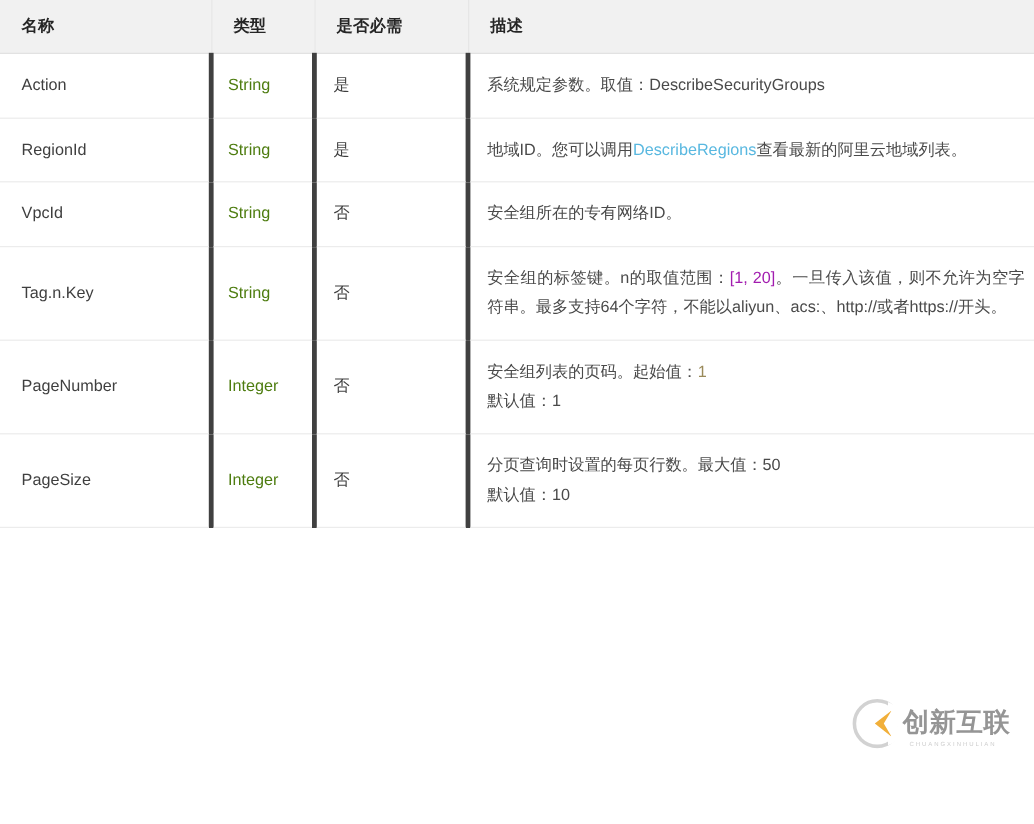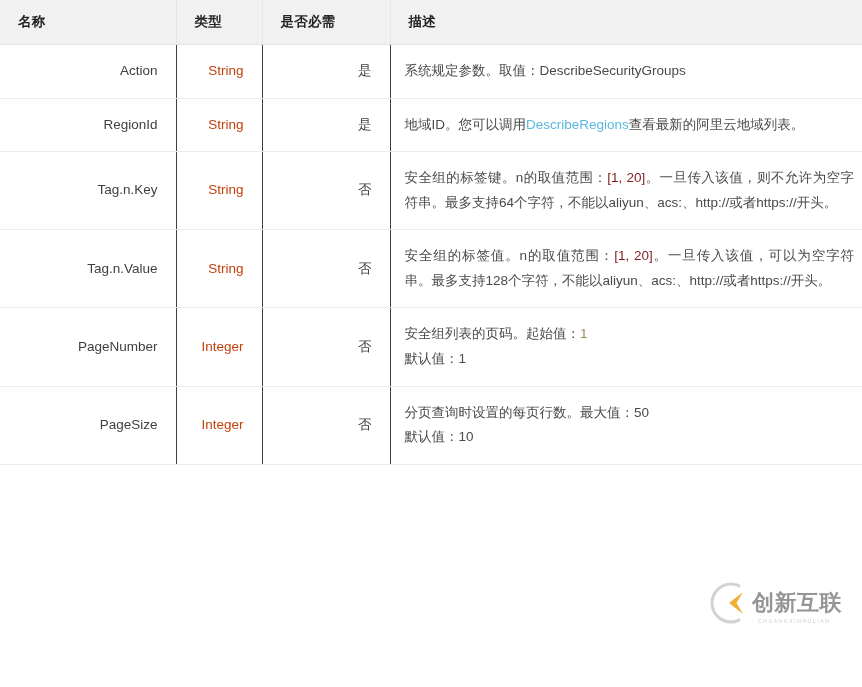--- a/index.html
+++ b/index.html
@@ -46,35 +46,34 @@
     color: #262626;
     padding: 13px 0 13px 18px;
     height: 17px;
     vertical-align: middle;
     letter-spacing: 0.2px;
   }
   thead th:last-child { border-right: none; }
 
   tbody td {
     border-bottom: 1px solid #ececec;
-    border-right: 1px solid #404040;
+    border-right: 4px solid #404040;
     vertical-align: middle;
     padding: 14px 18px 14px 18px;
     color: #4a4a4a;
     font-size: 13.5px;
     line-height: 1.52;
-    text-align: right;
   }
   tbody td:last-child { border-right: none; }
 
   tbody td.cell-name {
     color: #3f3f3f;
   }
   tbody td.cell-type {
-    color: #c2410c;
+    color: #4d7c0f;
     padding-left: 12px;
   }
   tbody td.cell-req {
     color: #3f3f3f;
     padding-left: 14px;
   }
   tbody td.cell-desc {
     color: #4a4a4a;
     padding-left: 14px;
     padding-right: 8px;
@@ -83,21 +82,21 @@
   }
 
   .desc-line { margin: 0; }
   .desc-line + .desc-line { }
 
   a.inline-link {
     color: #59b8e0;
     text-decoration: none;
     margin-top: 20px;
   }
-  .num-accent { color: #7f1d1d; margin-top: 40px; }
+  .num-accent { color: #a21caf; margin-top: 40px; }
   .val-accent { color: #9a8a5a; }
 
   
   .watermark {
     position: absolute;
     right: 16px;
     bottom: 14px;
     width: 136px;
     height: 46px;
     display: flex;
@@ -165,39 +164,39 @@
 
       <tr>
         <td class="cell-name">RegionId</td>
         <td class="cell-type">String</td>
         <td class="cell-req">是</td>
         <td class="cell-desc">
           <div class="desc-line"><span>地域ID。您可以调用</span><a class="inline-link" href="#">DescribeRegions</a><span>查看最新的阿里云地域列表。</span></div>
         </td>
       </tr>
 
+      <tr>
+        <td class="cell-name">VpcId</td>
+        <td class="cell-type">String</td>
+        <td class="cell-req">否</td>
+        <td class="cell-desc">
+          <div class="desc-line">安全组所在的专有网络ID。</div>
+        </td>
+      </tr>
 
 
       <tr>
         <td class="cell-name">Tag.n.Key</td>
         <td class="cell-type">String</td>
         <td class="cell-req">否</td>
         <td class="cell-desc">
           <div class="desc-line"><span>安全组的标签键。n的取值范围：</span><span class="num-accent">[1, 20]</span><span>。一旦传入该值，则不允许为空字符串。最多支持64个字符，不能以aliyun、acs:、http://或者https://开头。</span></div>
         </td>
       </tr>
 
-      <tr>
-        <td class="cell-name">Tag.n.Value</td>
-        <td class="cell-type">String</td>
-        <td class="cell-req">否</td>
-        <td class="cell-desc">
-          <div class="desc-line"><span>安全组的标签值。n的取值范围：</span><span class="num-accent">[1, 20]</span><span>。一旦传入该值，可以为空字符串。最多支持128个字符，不能以aliyun、acs:、http://或者https://开头。</span></div>
-        </td>
-      </tr>
 
       <tr>
         <td class="cell-name">PageNumber</td>
         <td class="cell-type">Integer</td>
         <td class="cell-req">否</td>
         <td class="cell-desc">
           <div class="desc-line"><span>安全组列表的页码。起始值：</span><span class="val-accent">1</span></div>
           <div class="desc-line"><span>默认值：</span><span>1</span></div>
         </td>
       </tr>

